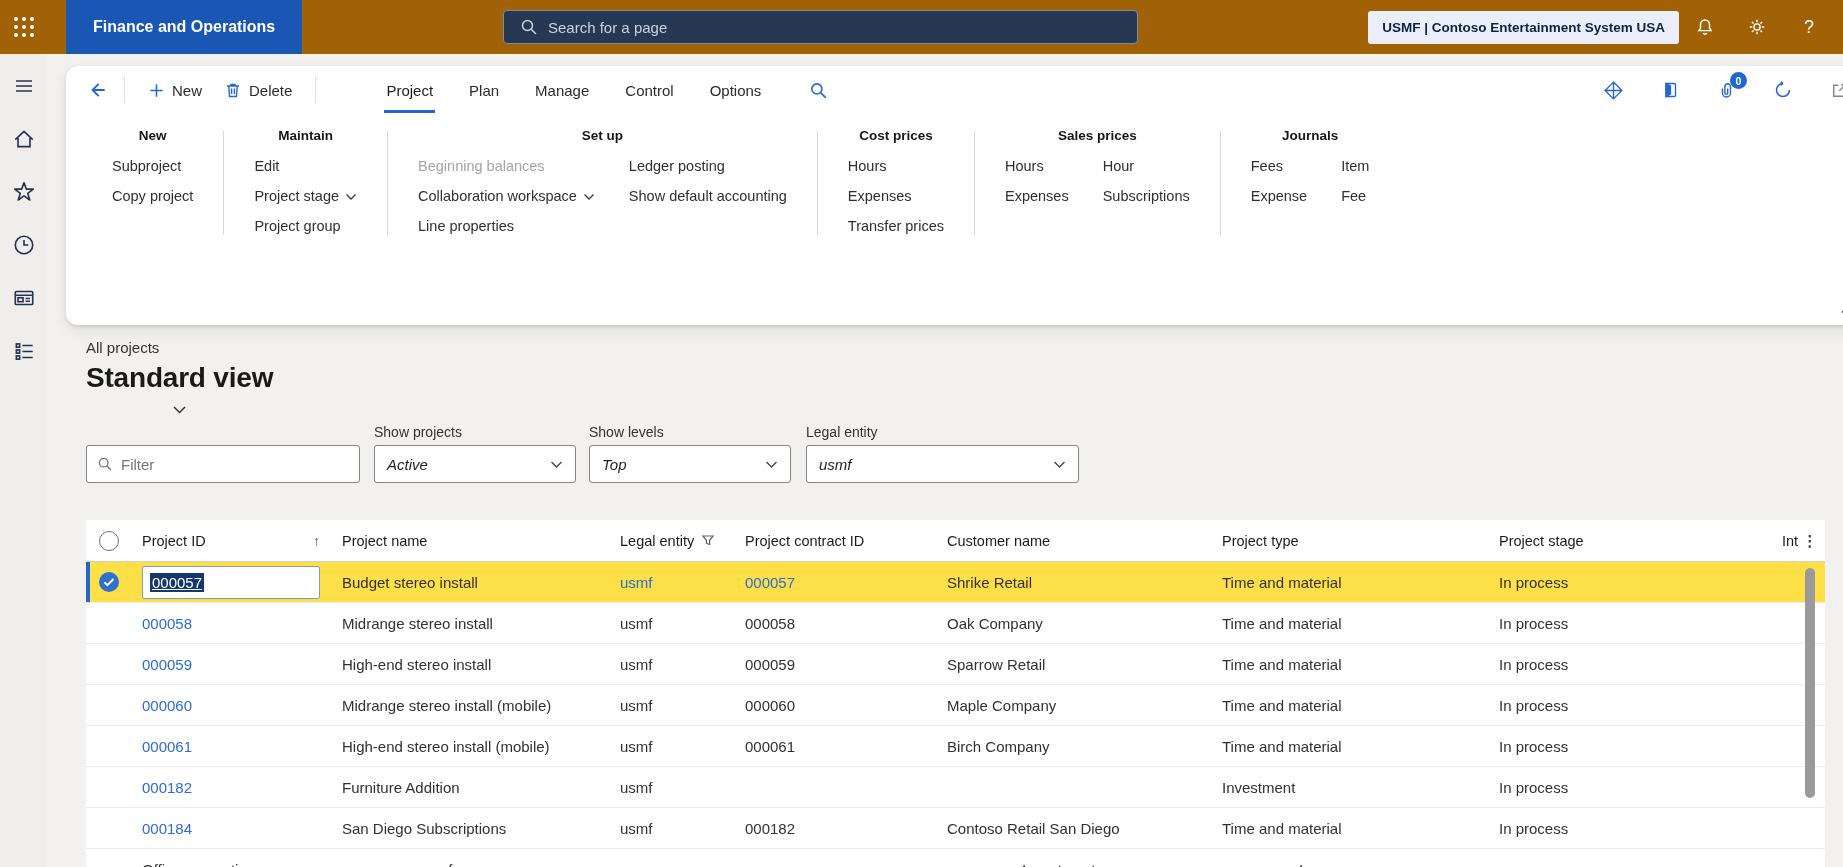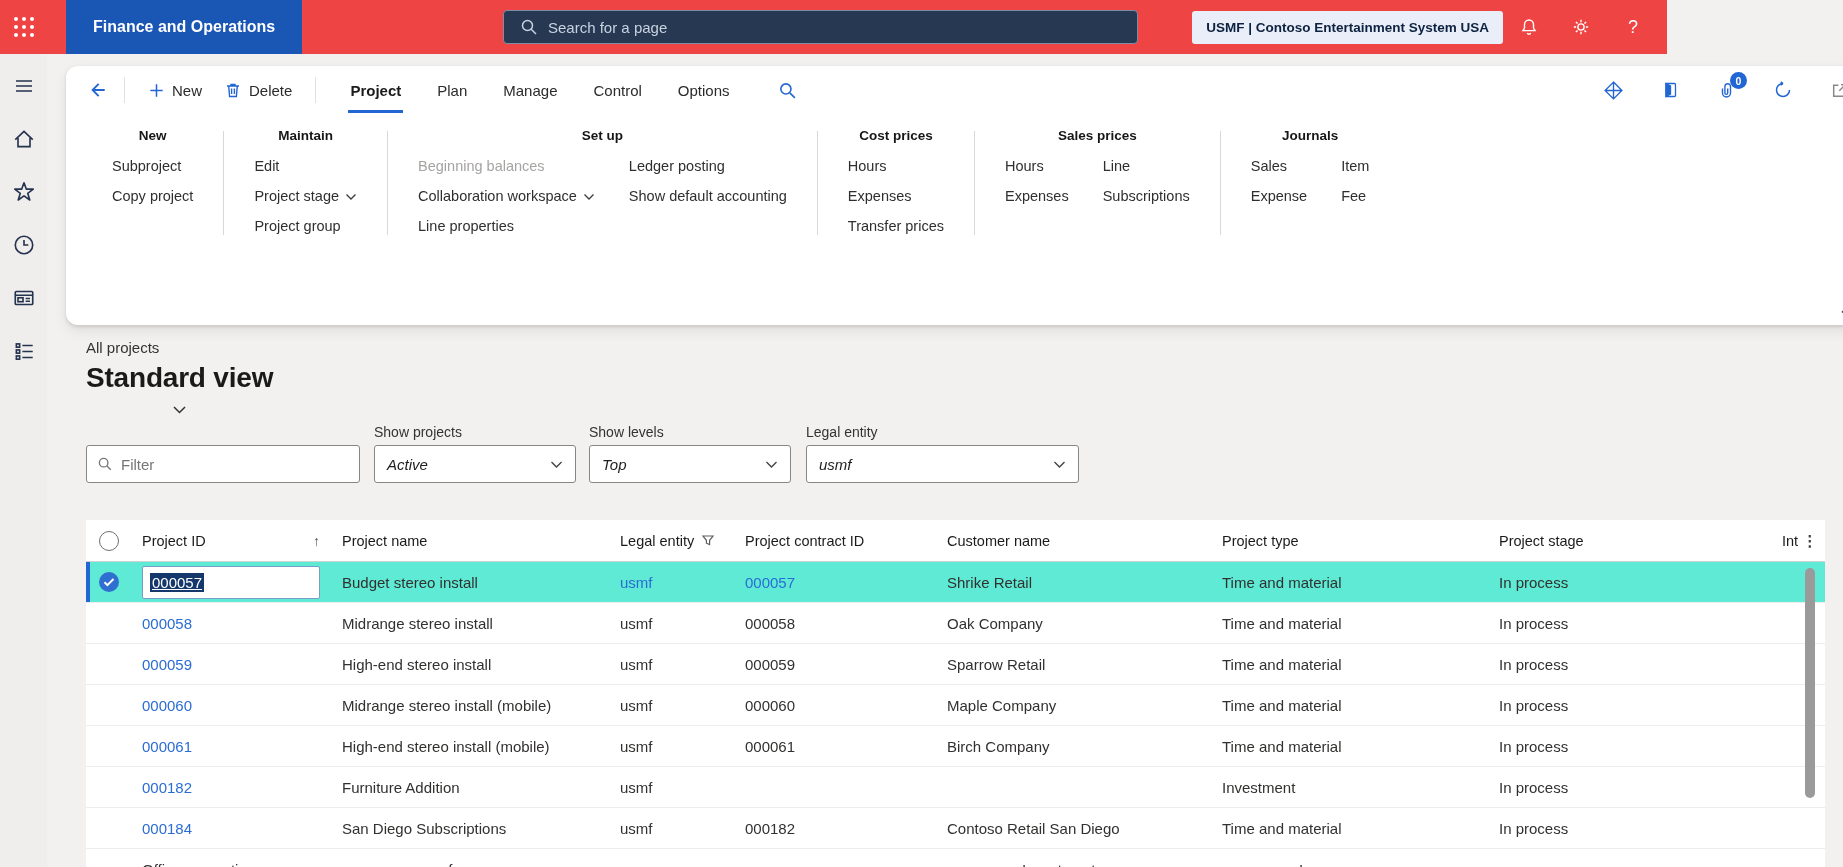--- a/index.html
+++ b/index.html
@@ -1,20 +1,20 @@
 <!DOCTYPE html>
 <html><head>
 <meta charset="utf-8">
 <style>
   * { margin:0; padding:0; box-sizing:border-box; }
   html,body { width:1843px; height:867px; overflow:hidden; background:#F2F1EF;
     font-family:"Liberation Sans", sans-serif; color:#323130; }
 
   
-  .topbar { position:absolute; left:0; top:0; width:1667px; height:54px; background:#ef4444;
+  .topbar { position:absolute; left:0; top:0; width:1843px; height:54px; background:#a16207;
     display:flex; align-items:center; z-index:10; }
   .waffle { width:48px; height:54px; display:flex; align-items:center; justify-content:center; cursor:pointer; }
   .waffle .dots { display:grid; grid-template-columns:repeat(3,4px); grid-gap:4px; }
   .waffle .dots i { width:4px; height:4px; border-radius:50%; background:#fff; }
   .brand { height:54px; margin-left:18px; padding:0 27px; background:#1A56B4; color:#fff;
     font-size:16px; font-weight:700; display:flex; align-items:center; cursor:pointer; }
   .tb-search { position:absolute; left:503px; top:10px; width:635px; height:34px; background:#263852;
     border:1px solid #7E8CA6; border-radius:4px; display:flex; align-items:center; padding-left:16px;
     color:#C9D2DF; font-size:15px; gap:10px; cursor:text; }
   .tb-right { position:absolute; right:8px; top:0; height:54px; display:flex; align-items:center; }
@@ -31,21 +31,21 @@
   
   .ribbon { position:absolute; left:66px; top:66px; width:1813px; height:259px; background:#fff;
     border-radius:12px; box-shadow:0 1.2px 3.6px rgba(0,0,0,.10), 0 6px 14px rgba(0,0,0,.08); }
   .rb-row1 { display:flex; align-items:center; height:48px; padding-left:16px; }
   .rb-back { width:30px; display:flex; justify-content:center; cursor:pointer; }
   .rb-div { width:1px; height:26px; background:#E1E1E1; margin:0 12px; }
   .rb-act { display:flex; align-items:center; gap:7px; font-size:15px; color:#2b2b2b; cursor:pointer; margin:0 11px; }
   .rb-tabs { display:flex; align-items:center; margin-left:20px; height:48px; }
   .rb-tab { font-size:15px; color:#2b2b2b; margin-right:32px; padding:14px 2px 11px; cursor:pointer;
     border-bottom:3px solid transparent; }
-  .rb-tab.active { font-weight:700; color:#1b1b1b; border-bottom-color:#2266D3; }
+  .rb-tab.active { font-weight:400; color:#1b1b1b; border-bottom-color:#2266D3;margin-left:36px; }
   .rb-find { margin-left:14px; cursor:pointer; display:flex; }
   .rb-right { margin-left:auto; display:flex; align-items:center; gap:36px; padding-right:30px; }
   .rb-ricon { position:relative; cursor:pointer; display:flex; }
   .rb-badge { position:absolute; top:-8px; right:-11px; min-width:17px; height:17px; border-radius:9px;
     background:#2266D3; color:#fff; font-size:10.5px; font-weight:700; display:flex; align-items:center;
     justify-content:center; padding:0 4px; }
 
   .rb-groups { display:flex; align-items:stretch; padding:14px 0 0 40px; }
   .rb-group { padding:0 6px; }
   .rb-gtitle { text-align:center; font-size:13.5px; font-weight:700; color:#161616; margin-bottom:15px; }
@@ -85,21 +85,21 @@
   .c-int{width:53px; padding-right:12px;}
   .ghead .cell { font-size:14.5px; color:#1b1b1b; cursor:pointer; }
   .hcircle { width:20px; height:20px; border:1px solid #6f6f6f; border-radius:50%; background:#fff; cursor:pointer; }
   .sort { color:#555; font-size:14px; margin-left:auto; }
   .funnel { margin-left:7px; display:flex; }
   .kebab { margin-left:auto; color:#3a3a3a; font-size:15px; font-weight:700; cursor:pointer; padding-left:4px; }
 
   .gbody { position:relative; }
   .grow { display:flex; height:41px; border-bottom:1px solid #EDEDED; position:relative; cursor:pointer; }
   .grow .cell { font-size:15px; color:#323130; }
-  .grow.selected { background:#5eead4;align-items:flex-end; }
+  .grow.selected { background:#fde047;align-items:flex-end; }
   .rowbar { position:absolute; left:0; top:0; width:4px; height:100%; background:#2266D3; }
   .link { color:#2B6CD4; cursor:pointer; }
   .idbox { width:192px; height:33px; background:#fff; border:1px solid #7A9CC6; border-radius:2px;
     display:flex; align-items:center; padding-left:7px; }
   .idsel { background:#14386B; color:#fff; text-decoration:underline; font-size:15px; padding:1px 2px; }
 
   .vscroll { position:absolute; right:10px; top:46px; width:10px; height:320px; }
   .vthumb { position:absolute; left:0; top:2px; width:10px; height:230px; background:#9A9A9A; border-radius:5px; cursor:pointer; }
   .hscroll { position:absolute; left:0; bottom:0; width:100%; height:8px; background:#F1F0EF; border-top:1px solid #E0E0E0; cursor:pointer; }
 
@@ -350,35 +350,35 @@
           <div class="rb-col">
             <div class="rb-item">
               <span>Hours</span>
             </div>
             <div class="rb-item">
               <span>Expenses</span>
             </div>
           </div>
           <div class="rb-col">
             <div class="rb-item">
-              <span>Line</span>
+              <span>Hour</span>
             </div>
             <div class="rb-item">
               <span>Subscriptions</span>
             </div>
           </div>
         </div>
       </div>
       <div class="rb-vdiv"></div>
       <div class="rb-group">
         <div class="rb-gtitle">Journals</div>
         <div class="rb-cols">
           <div class="rb-col">
             <div class="rb-item">
-              <span>Sales</span>
+              <span>Fees</span>
             </div>
             <div class="rb-item">
               <span>Expense</span>
             </div>
           </div>
           <div class="rb-col">
             <div class="rb-item">
               <span>Item</span>
             </div>
             <div class="rb-item">

